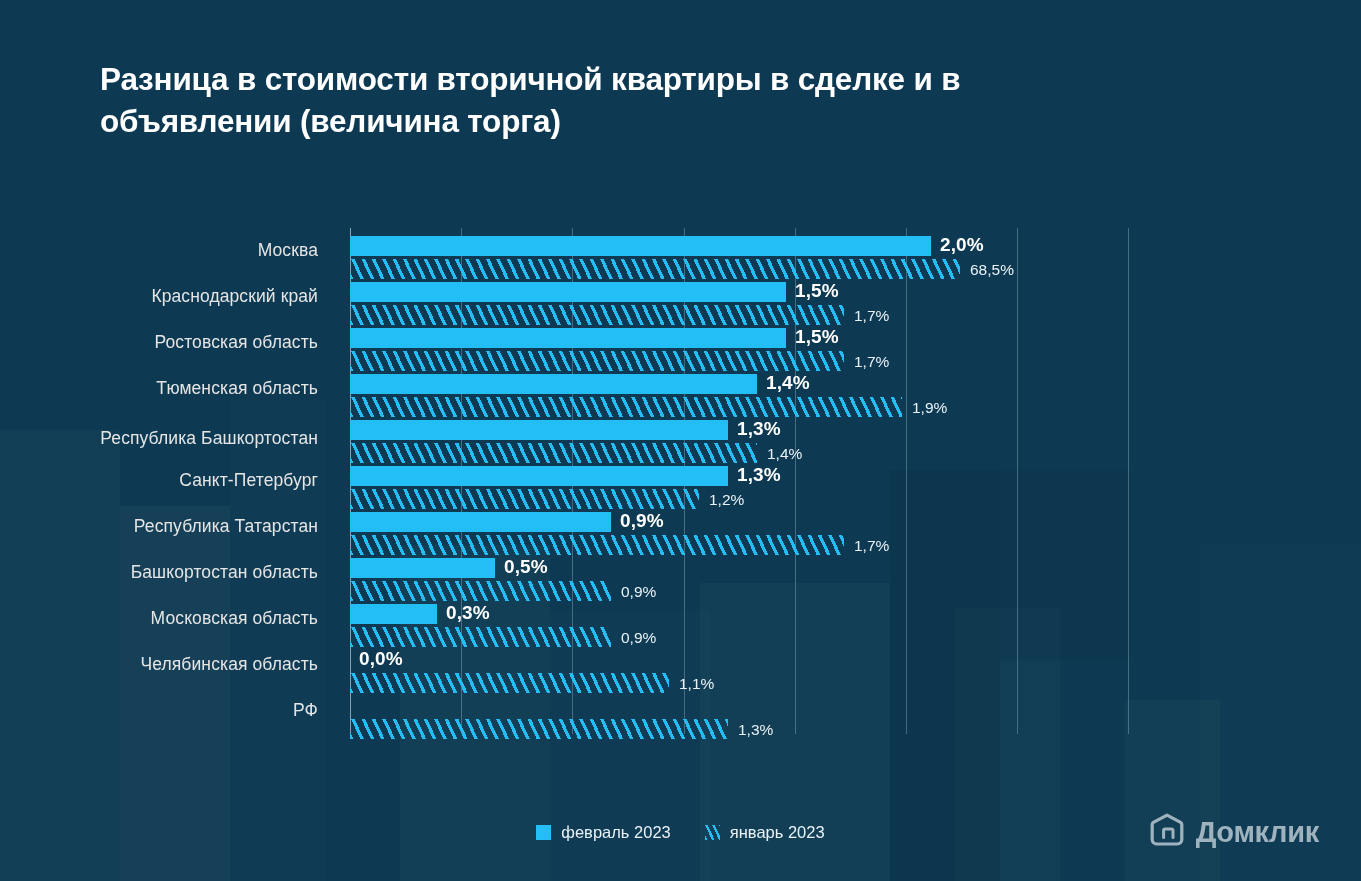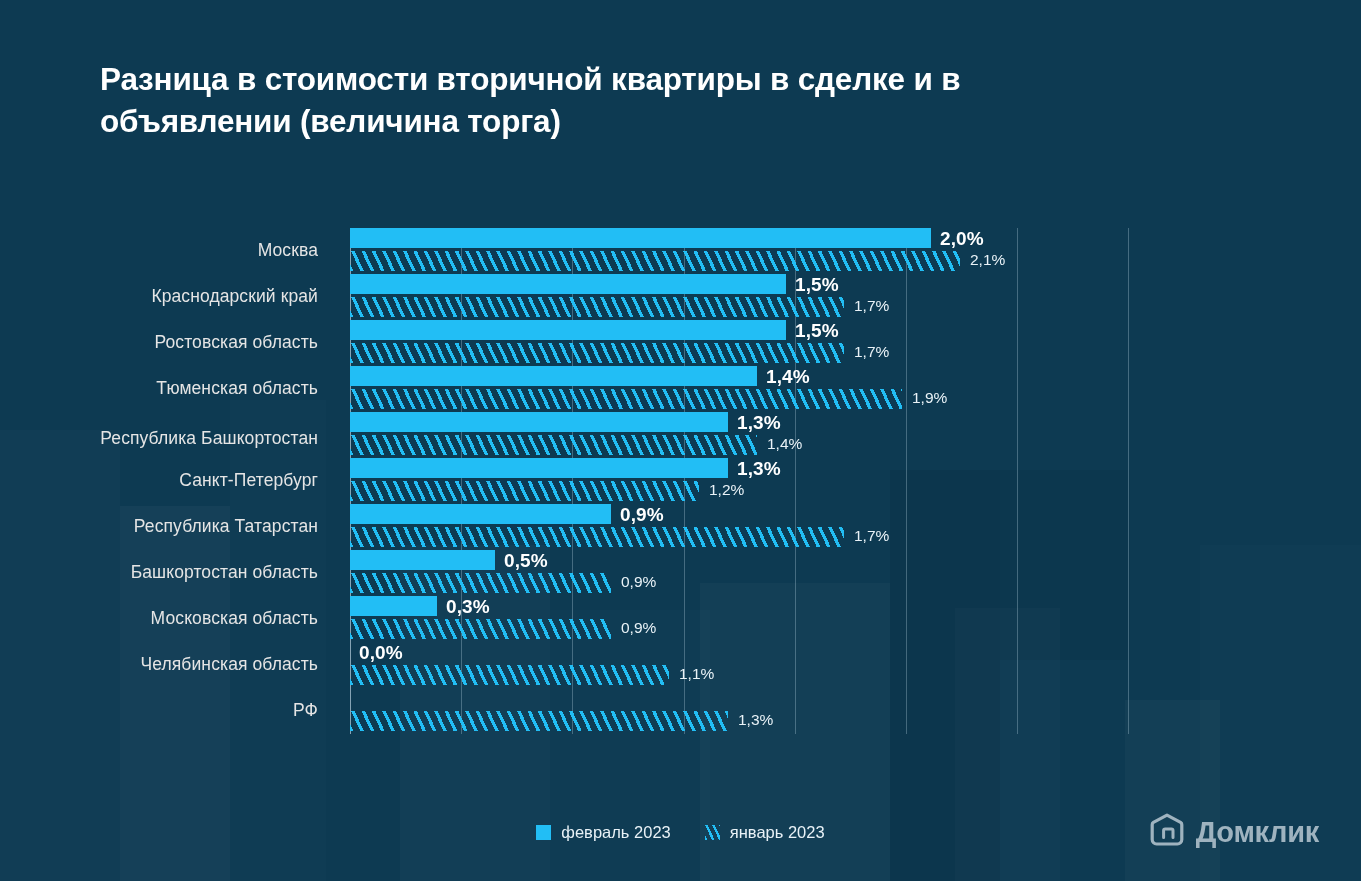--- a/index.html
+++ b/index.html
@@ -71,21 +71,21 @@
     left: 0;
     right: 0;
     height: 45px;
   }
 
   .bar-row {
     position: absolute;
     left: 0;
     height: 28px;
     display: flex;
-    align-items: flex-start;
+    align-items: flex-end;
   }
   .bar-row.current { top: 0; }
   .bar-row.previous { top: 23px; }
 
   .bar {
     height: 20px;
     flex: 0 0 auto;
   }
   .bar.solid { background: #22bef5; }
   .bar.hatched {
@@ -225,21 +225,21 @@
         <div class="gridline" style="left: 778px;"></div>
       </div>
     <div id="bars">
         <div class="bar-group" style="top: 0px;">
           <div class="bar-row current">
             <div class="bar solid" style="width: 581px;"></div>
             <span class="bar-label current">2,0%</span>
           </div>
           <div class="bar-row previous">
             <div class="bar hatched" style="width: 610px;"></div>
-            <span class="bar-label previous">2,1%</span>
+            <span class="bar-label previous">68,5%</span>
           </div>
         </div>
         <div class="bar-group" style="top: 46px;">
           <div class="bar-row current">
             <div class="bar solid" style="width: 436px;"></div>
             <span class="bar-label current">1,5%</span>
           </div>
           <div class="bar-row previous">
             <div class="bar hatched" style="width: 494px;"></div>
             <span class="bar-label previous">1,7%</span>

